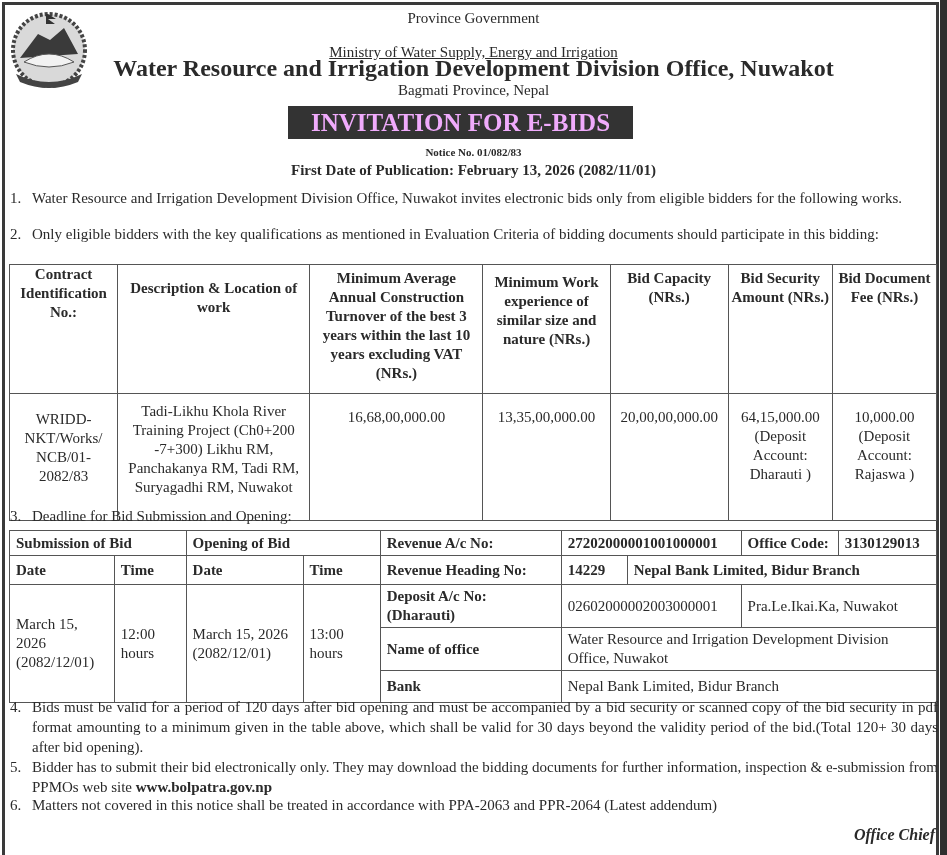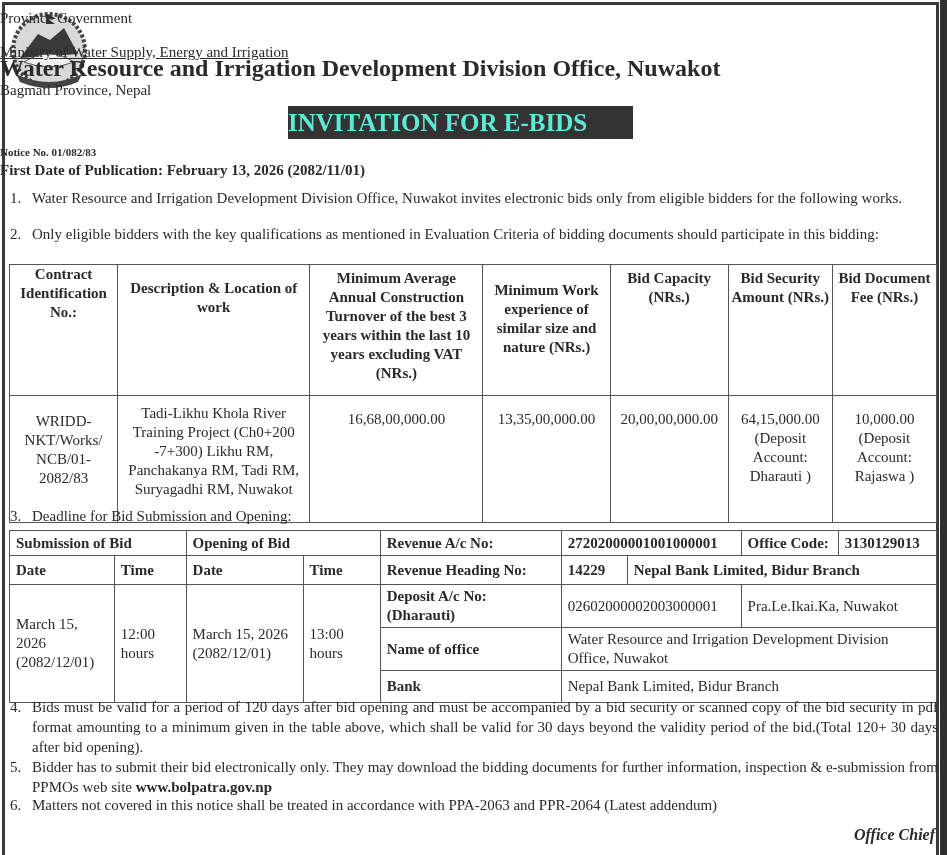--- a/index.html
+++ b/index.html
@@ -1,26 +1,26 @@
 <!DOCTYPE html>
 <html><head>
 <meta charset="utf-8">
 <style>
   html, body { margin: 0; padding: 0; background: #ffffff; }
   body { width: 947px; height: 855px; overflow: hidden; font-family: "Liberation Serif", serif; color: #2a2a2a; }
   .frame { position: absolute; left: 2px; top: 2px; width: 937px; height: 860px; border: 3px solid #3a3a3a; border-bottom: none; box-sizing: border-box; }
   .frame-right { position: absolute; right: 0; top: 0; width: 7px; height: 855px; background: #2f2f2f; }
 
   .emblem { position: absolute; left: 6px; top: 10px; width: 86px; height: 80px; }
-  .hdr { position: absolute; left: 0; width: 947px; text-align: left; }
+  .hdr { position: absolute; left: 0; width: 947px; text-align: center; }
   .h-prov { top: 10px; font-size: 15px; }
   .h-min { top: 44px; font-size: 15px; text-decoration: underline; }
   .h-office { top: 55px; font-size: 24px; font-weight: bold; }
   .h-addr { top: 82px; font-size: 15px; }
-  .banner { position: absolute; left: 288px; top: 106px; width: 345px; height: 33px; background: #333333; color: #5eead4; font-size: 25px; font-weight: bold; text-align: left; line-height: 33px; }
+  .banner { position: absolute; left: 288px; top: 106px; width: 345px; height: 33px; background: #333333; color: #f0abfc; font-size: 25px; font-weight: bold; text-align: center; line-height: 33px; }
   .h-notice { top: 146px; font-size: 11px; font-weight: bold; }
   .h-date { top: 162px; font-size: 15px; font-weight: bold; }
 
   .para { position: absolute; left: 10px; width: 928px; font-size: 15px; line-height: 17px; }
   .para .num { position: absolute; left: 0; top: 0; }
   .para .txt { display: block; padding-left: 22px; text-align: justify; }
   .p1 { top: 190px; }
   .p2 { top: 226px; }
   .p3 { top: 508px; }
   .p4 { top: 697px; line-height: 20px; }
@@ -81,21 +81,21 @@
       <col style="width:127px">
       <col style="width:118px">
       <col style="width:104px">
       <col style="width:104px">
   </colgroup>
   <tbody>
       <tr>
     <th style="padding-top:0">Contract Identification No.:</th>
     <th style="padding-top:14px">Description &amp; Location of work</th>
     <th>Minimum Average Annual Construction Turnover of the best 3 years within the last 10 years excluding VAT (NRs.)</th>
-    <th style="padding-top:16px">Minimum Work experience of similar size and nature (NRs.)</th>
+    <th style="padding-top:8px">Minimum Work experience of similar size and nature (NRs.)</th>
     <th>Bid Capacity (NRs.)</th>
     <th>Bid Security Amount (NRs.)</th>
     <th>Bid Document Fee (NRs.)</th>
   </tr>
   <tr>
     <td style="padding-top:16px">WRIDD-NKT/Works/ NCB/01-2082/83</td>
     <td style="padding-top:8px">Tadi-Likhu Khola River Training Project (Ch0+200 -7+300) Likhu RM, Panchakanya RM, Tadi RM, Suryagadhi RM, Nuwakot</td>
     <td>16,68,00,000.00</td>
     <td>13,35,00,000.00</td>
     <td>20,00,00,000.00</td>

